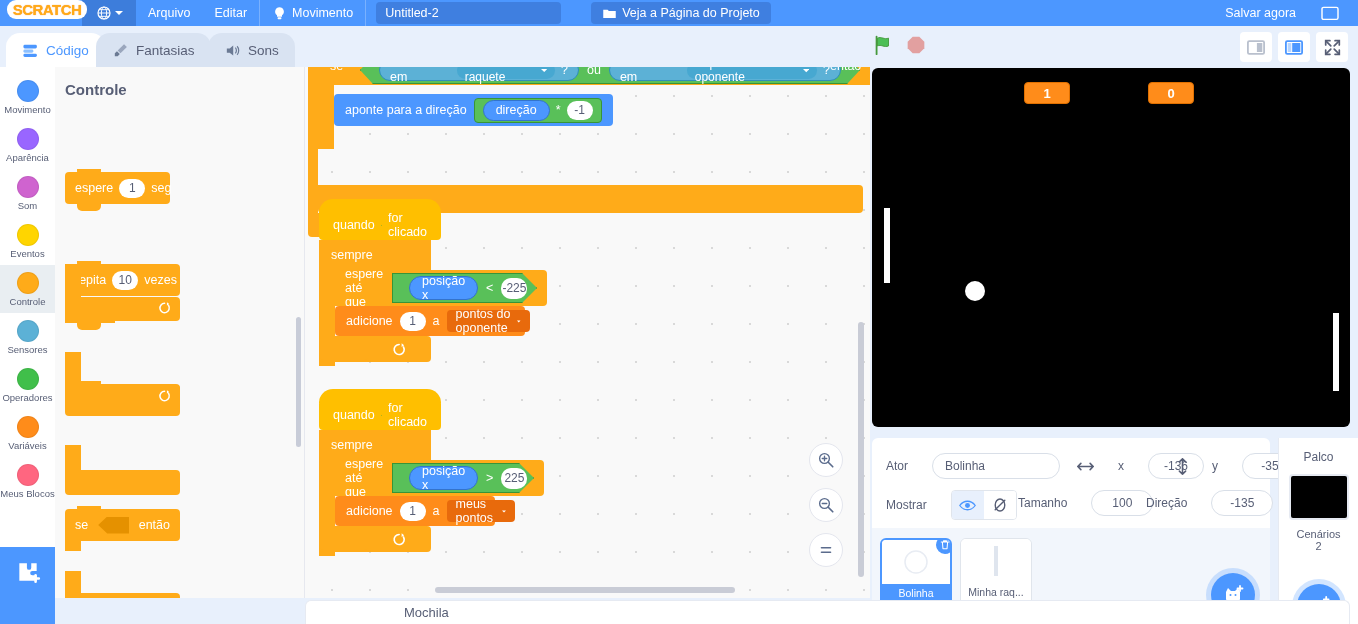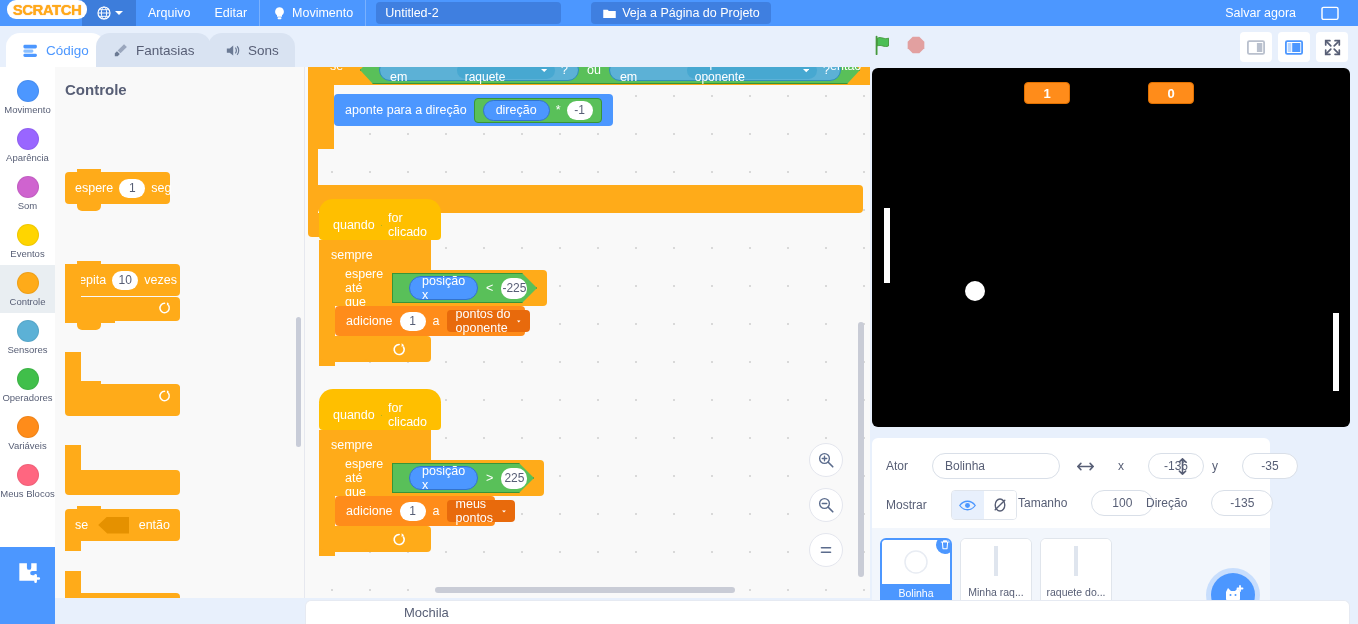--- a/index.html
+++ b/index.html
@@ -783,35 +783,43 @@
           <path d="M3 4h10M6 2.5h4M4.5 4l.8 9h5.4l.8-9z" stroke="#fff" stroke-width="1.4" fill="none" stroke-linecap="round" stroke-linejoin="round"></path>
         </svg>
       </span>
     </div>
     <div class="spr" style="left:88px;">
       <span class="spr-thumb">
         <span style="display:block; width:4px; height:30px; background:#dfe5ee;"></span>
       </span>
       <span class="spr-name">Minha raq...</span>
     </div>
-    <div class="spr" style="left:168px;">
-      <span class="spr-thumb">
-        <span style="display:block; width:4px; height:30px; background:#dfe5ee;"></span>
-      </span>
-      <span class="spr-name">raquete do...</span>
-    </div>
 
     <div class="fab" style="left:339px; top:45px;">
       <svg width="24" height="24" viewBox="0 0 24 24">
         <path d="M5 9l2-4 3 3h4l3-3 2 4v7a2 2 0 01-2 2H7a2 2 0 01-2-2z" fill="#fff"></path>
         <circle cx="9.5" cy="12" r="1" fill="#4c97ff"></circle>
         <circle cx="14.5" cy="12" r="1" fill="#4c97ff"></circle>
         <path d="M19 3v5M16.5 5.5h5" stroke="#fff" stroke-width="1.8" stroke-linecap="round"></path>
       </svg>
     </div>
   </div>
 
+  <div class="palco">
+    <div class="palco-title">Palco</div>
+    <div class="palco-thumb"></div>
+    <div class="palco-sub">Cenários</div>
+    <div class="palco-cnt">2</div>
+    <div class="fab" style="left:18px; top:146px;">
+      <svg width="23" height="23" viewBox="0 0 24 24">
+        <rect x="3" y="6" width="16" height="13" rx="2" fill="#fff"></rect>
+        <path d="M4 17l4.5-5 3.5 3.5L15 13l4 4.5z" fill="#4c97ff"></path>
+        <circle cx="8" cy="10" r="1.4" fill="#4c97ff"></circle>
+        <path d="M19 2v5M16.5 4.5h5" stroke="#fff" stroke-width="1.9" stroke-linecap="round"></path>
+      </svg>
+    </div>
+  </div>
 
   <div class="backpack">
     <span class="bp-label">Mochila</span>
   </div>
 
 </div>
 
 </body></html>

